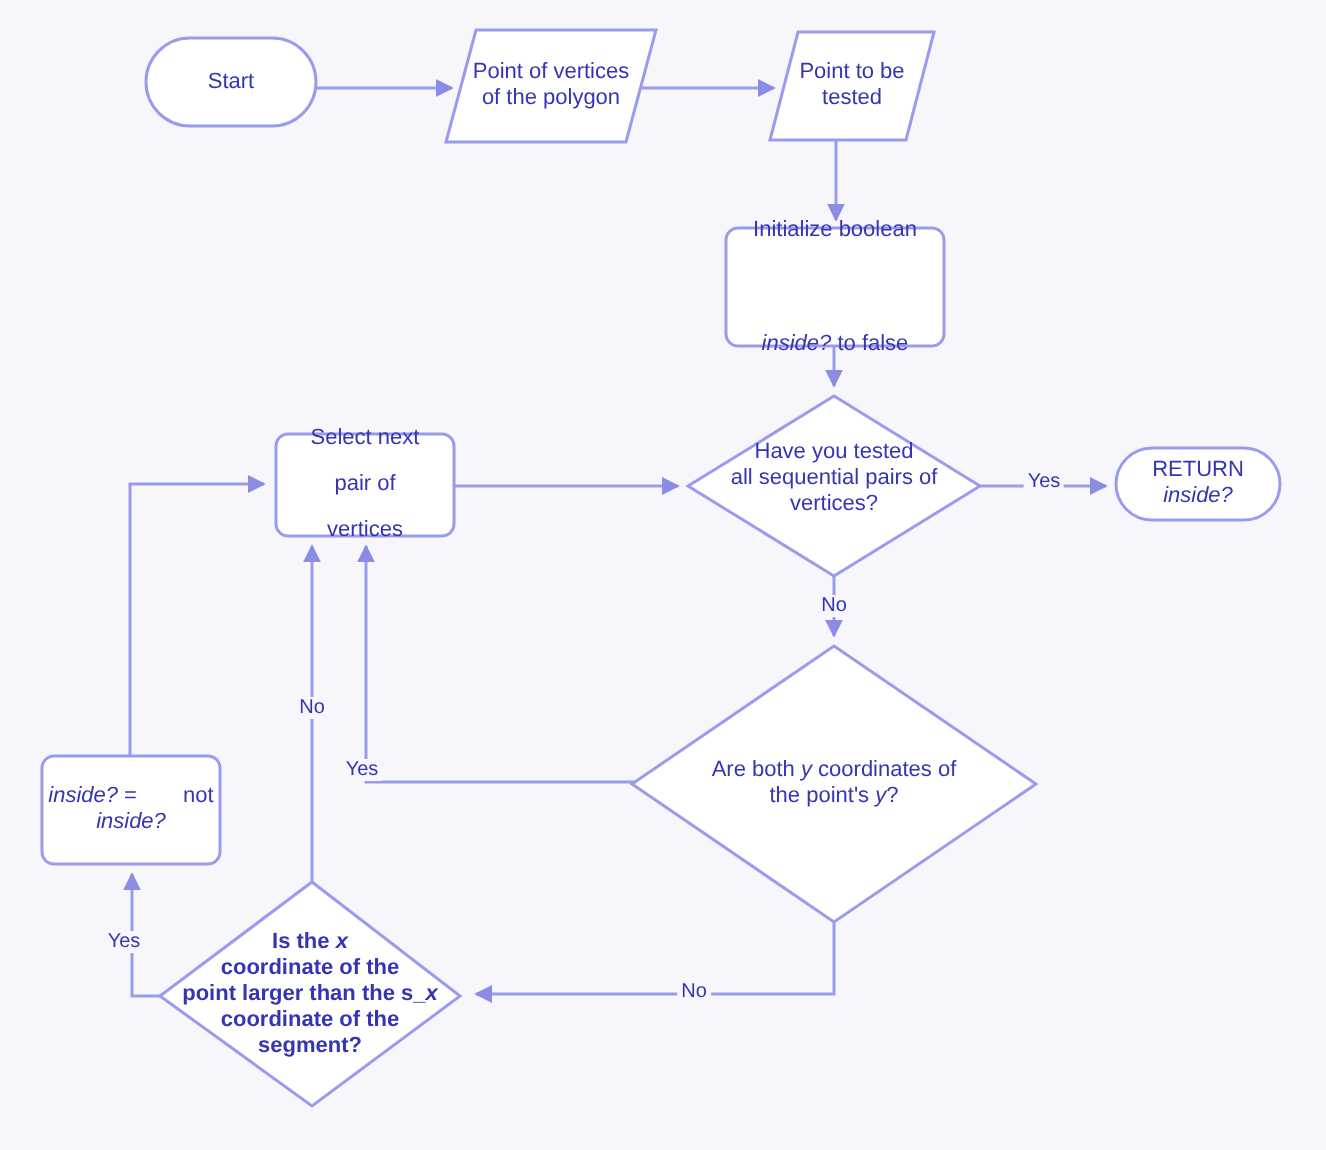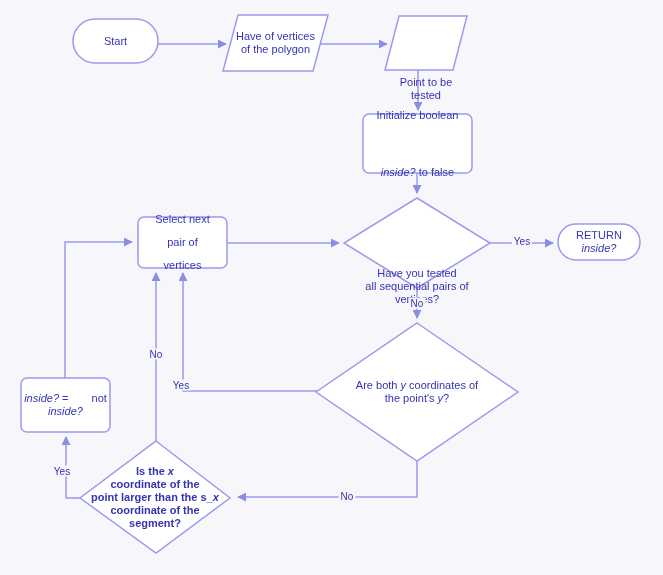--- a/index.html
+++ b/index.html
@@ -91,35 +91,35 @@
       <polygon class="shape" points="156,441 230,498 156,553 80,498"></polygon>
       <rect class="shape" x="21" y="378" width="89" height="54" rx="6" ry="6"></rect>
     </g>
   </svg>
 
   <div class="node" style="left:73px; top:19px; width:85px; height:44px;">
       <div class="tline"><span>Start</span></div>
     </div>
 
   <div class="node" style="left:223px; top:15px; width:105px; height:56px;">
-      <div class="tline"><span>Have of vertices</span></div>
+      <div class="tline"><span>Point of vertices</span></div>
       <div class="tline"><span>of the polygon</span></div>
     </div>
 
-  <div class="node" style="left:385px; top:16px; width:82px; height:54px;margin-top:46px;">
+  <div class="node" style="left:385px; top:16px; width:82px; height:54px;">
       <div class="tline"><span>Point to be</span></div>
       <div class="tline"><span>tested</span></div>
     </div>
 
   <div class="node" style="left:363px; top:114px; width:109px; height:59px;gap:44px;">
       <div class="tline"><span>Initialize boolean</span></div>
       <div class="tline"><span class="it">inside?</span><span> to false</span></div>
     </div>
 
-  <div class="node" style="left:344px; top:216px; width:146px; height:90px;justify-content:flex-end;">
+  <div class="node" style="left:344px; top:194px; width:146px; height:90px;">
       <div class="tline"><span>Have you tested</span></div>
       <div class="tline"><span>all sequential pairs of</span></div>
       <div class="tline"><span>vertices?</span></div>
     </div>
 
   <div class="node" style="left:558px; top:224px; width:82px; height:36px;">
       <div class="tline"><span>RETURN</span></div>
       <div class="tline"><span class="it">inside?</span></div>
     </div>
 

